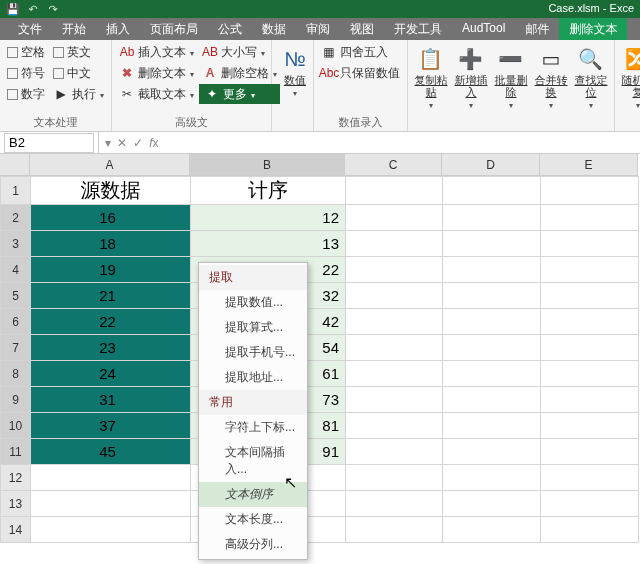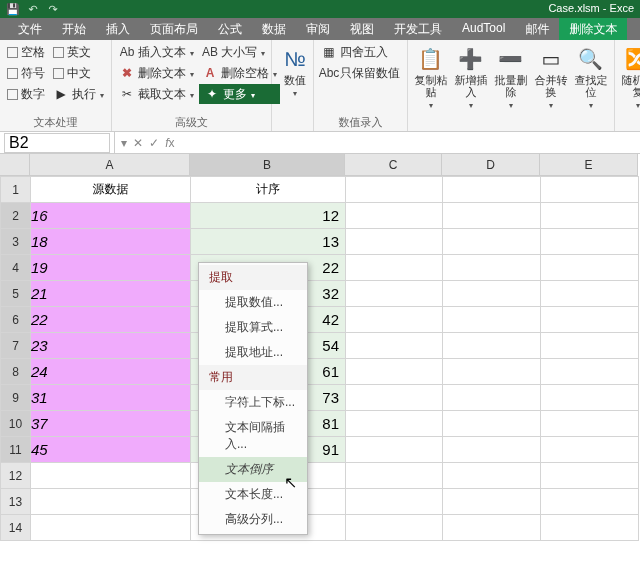--- a/index.html
+++ b/index.html
@@ -24,66 +24,66 @@
   .group { border-right:1px solid #d9d9d9; padding:2px 4px 0; display:flex; flex-direction:column; height:100%; position:relative; }
   .group-label { position:absolute; bottom:1px; left:0; right:0; text-align:center; font-size:11px; color:#666; }
   .group .body { display:flex; gap:2px; }
   .col { display:flex; flex-direction:column; gap:1px; }
   .item { display:flex; align-items:center; gap:3px; height:20px; padding:0 3px; font-size:12px; color:#333; white-space:nowrap; }
   .item .cb { width:11px; height:11px; border:1px solid #888; }
   .item .dd::after { content:"▾"; font-size:8px; color:#555; margin-left:1px; }
   .ico { width:16px; height:16px; display:inline-flex; align-items:center; justify-content:center; font-size:12px; }
   .bigbtn { display:flex; flex-direction:column; align-items:center; justify-content:flex-start; width:38px; padding-top:2px; font-size:11px; color:#333; }
   .bigbtn .bigico { width:30px; height:30px; display:flex; align-items:center; justify-content:center; font-size:20px; }
-  .bigbtn .cap { line-height:1.1; text-align:center; }
+  .bigbtn .cap { line-height:1.1; text-align:center;text-decoration:underline; }
   .bigbtn .dd::after{content:"▾";font-size:8px;color:#555;}
   .highlight-more { background:#1a6b35; color:#fff; padding:1px 5px; display:flex; align-items:center; gap:3px; }
   .highlight-more .dd::after{color:#fff;}
 
   
   .fxbar { height:22px; border-bottom:1px solid #ccc; display:flex; align-items:center; }
-  .namebox { width:106px; height:20px; border:1px solid #ccc; margin:12px 4px; padding:2px 4px; font-size:16px; background:#fff; }
+  .namebox { width:90px; height:20px; border:1px solid #ccc; margin:12px 4px; padding:2px 4px; font-size:13px; background:#fff; }
   .fx-icons { display:flex; align-items:center; gap:6px; color:#888; font-size:12px; padding:0 6px; border-left:1px solid #ccc; height:100%; }
   .fx-input { flex:1; border:none; height:20px; padding:2px 4px; font-size:12px; }
 
   
   .grid { position:relative; }
   .colheads { display:flex; height:22px; }
   .rhead   { width:30px; background:#e6e6e6; border:1px solid #ccc; border-left:none; border-top:none;}
   .chead   { background:#e6e6e6; border:1px solid #ccc; border-left:none; border-top:none; display:flex; align-items:center; justify-content:center; font-size:12px; color:#333; height:22px;}
   .chead.A { width:160px; } .chead.B{width:155px;} .chead.C{width:97px;} .chead.D{width:98px;} .chead.E{width:98px;}
   .chead.sel { background:#cfcfcf; }
   table.sheet { border-collapse:collapse; }
   table.sheet td, table.sheet th { border:1px solid #d4d4d4; height:26px; font-size:15px; }
   table.sheet th.rowh { width:30px; background:#e6e6e6; font-weight:normal; color:#333; font-size:12px; text-align:center;}
   table.sheet th.rowh.sel { background:#cfcfcf;}
   td.A { width:160px; text-align:center; }
   td.B { width:155px; text-align:center; }
   td.C { width:97px; } td.D{width:98px;} td.E{width:98px;}
-  tr.hdr td { font-size:12px; }
-  td.greenL { background:#f0abfc; text-align:left; padding-right:6px; border:1.5px solid #7fb183;font-style:italic;}
+  tr.hdr td { font-size:20px; }
+  td.greenL { background:#0f766e; text-align:center; padding-right:6px; border:1.5px solid #7fb183;}
   td.greenR { background:#e6f2e6; text-align:right; padding-right:6px; border:1.5px solid #7fb183;}
 
   
   .menu {
     position:absolute; left:198px; top:108px; width:110px;
     background:#fcfcfc; border:1px solid #bcbcbc; box-shadow:2px 2px 6px rgba(0,0,0,.25);
     z-index:10; padding:2px 0;
   }
   .menu .mh  { padding:4px 10px; color:#7f1d1d; font-size:12px; background:#f3f3f3;}
   .menu .mi  { padding:4px 10px 4px 26px; font-size:12px; color:#404040; cursor:default; position:relative;}
   .menu .mi:hover, .menu .mi.hl { background:#d6e9d6;font-style:italic; }
 
   
   .cursor { position:absolute; left:284px; top:319px; z-index:20; font-size:16px; color:#000; pointer-events:none;}
 
   
   .ic-x{color:#c0504d;font-weight:bold}
   .ic-A{color:#c0504d;font-weight:bold}
-  .ic-ab{color:#404040}
+  .ic-ab{color:#b91c1c}
   .ic-N{color:#2a6099}
   .ic-lock{color:#888}
 </style>
 </head>
 <body>
 
 <div class="qat">
   <span class="glyph">💾</span>
   <span class="glyph">↶</span>
   <span class="glyph">↷</span>
@@ -391,20 +391,21 @@
           <td class="D"></td>
           <td class="E"></td>
         </tr>
       </tbody>
   </table>
 
   <div class="menu">
     <div class="mh">提取</div>
     <div class="mi">提取数值...</div>
     <div class="mi">提取算式...</div>
+    <div class="mi">提取手机号...</div>
     <div class="mi">提取地址...</div>
     <div class="mh">常用</div>
     <div class="mi">字符上下标...</div>
     <div class="mi">文本间隔插入...</div>
     <div class="mi hl">文本倒序</div>
     <div class="mi">文本长度...</div>
     <div class="mi">高级分列...</div>
 
   </div>
 

